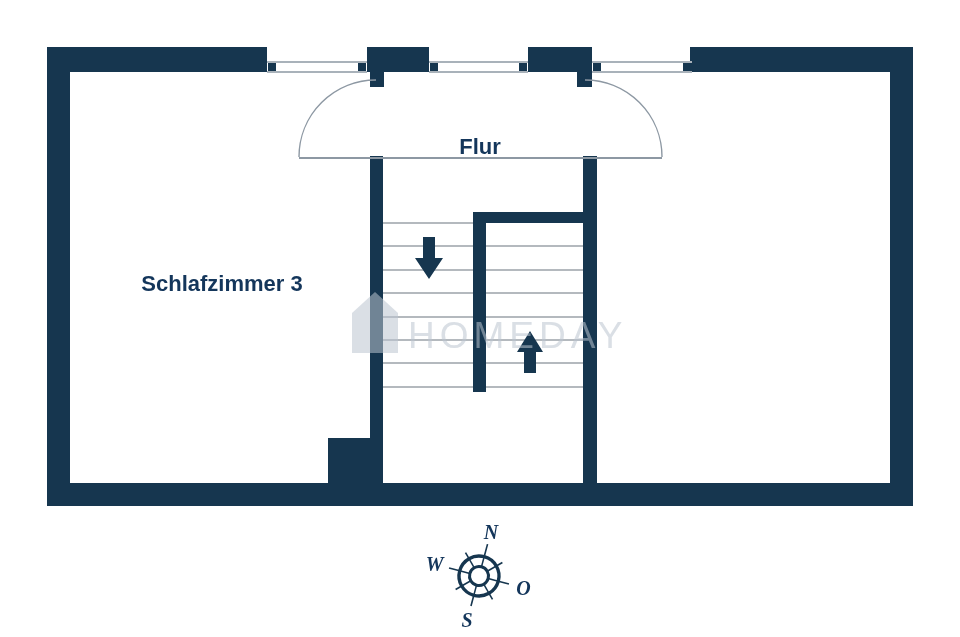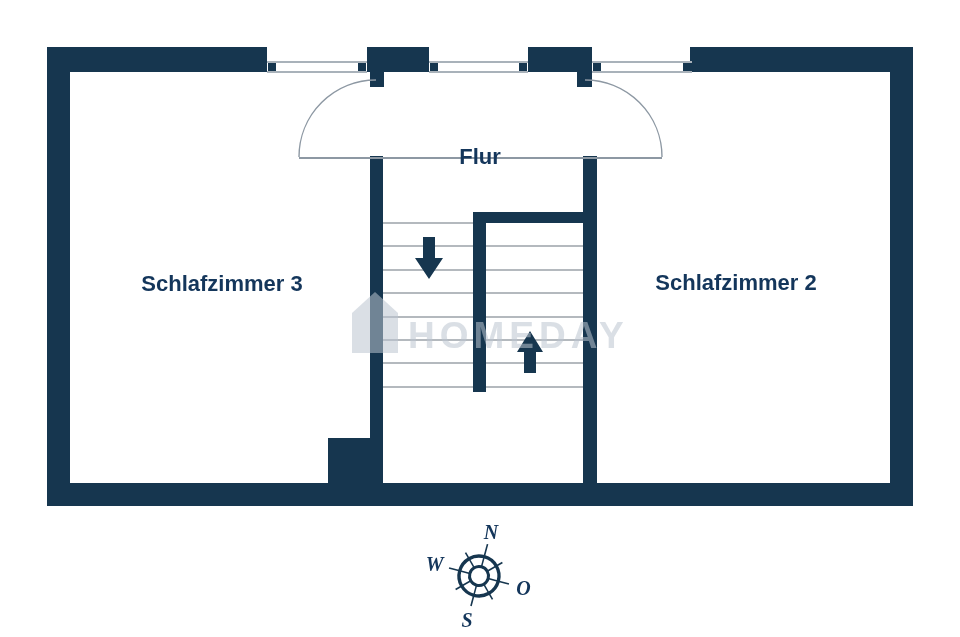--- a/index.html
+++ b/index.html
@@ -15,21 +15,21 @@
   .tread{position:absolute;height:2px;background:var(--tread);}
   .doorline{position:absolute;height:2px;background:var(--line);}
   .roomlabel{
     position:absolute;color:var(--label);font-size:22px;font-weight:700;
     text-align:center;white-space:nowrap;line-height:25px;
   }
   .overlay{position:absolute;left:0;top:0;}
   .watermark{position:absolute;left:352px;top:283px;width:300px;height:70px;
     color:var(--watermark);display:flex;align-items:flex-end;}
   .watermark .wm-text{
-    font-size:37px;font-weight:700;letter-spacing:5px;line-height:34px;
+    font-size:37px;font-weight:400;letter-spacing:5px;line-height:34px;
     margin-left:10px;margin-bottom:0px;
   }
   .compass{position:absolute;left:419px;top:516px;width:120px;height:120px;}
   .compass text{
     font-family:"Liberation Serif",serif;font-style:italic;font-weight:700;
     font-size:20px;fill:var(--label);
   }
 </style>
 </head>
 <body>
@@ -93,22 +93,21 @@
   </svg>
 
   <div class="watermark">
     <svg width="46" height="64" viewBox="0 0 46 64">
       <path d="M0 24 L23 3 L46 24 L46 64 L0 64 Z" fill="currentColor"></path>
     </svg>
     <div class="wm-text">HOMEDAY</div>
   </div>
 
   <div class="roomlabel" style="left:122px;top:271px;width:200px;">Schlafzimmer 3</div>
-  <div class="roomlabel" style="left:430px;top:134px;width:100px;margin-top:10px;">Flur</div>
-  <div class="roomlabel" style="left:636px;top:270px;width:200px;">Schlafzimmer 2</div>
+  <div class="roomlabel" style="left:430px;top:134px;width:100px;">Flur</div>
 
   <svg class="compass" viewBox="-60 -60 120 120">
     <g transform="rotate(15)" stroke="var(--wall)" fill="none">
       <circle r="20" stroke-width="3.4"></circle>
       <circle r="9.5" stroke-width="3"></circle>
       <g stroke-width="1.5">
         <line x1="0" y1="-9.5" x2="0" y2="-20"></line>
         <line x1="0" y1="-9.5" x2="0" y2="-20" transform="rotate(45)"></line>
         <line x1="0" y1="-9.5" x2="0" y2="-20" transform="rotate(90)"></line>
         <line x1="0" y1="-9.5" x2="0" y2="-20" transform="rotate(135)"></line>

